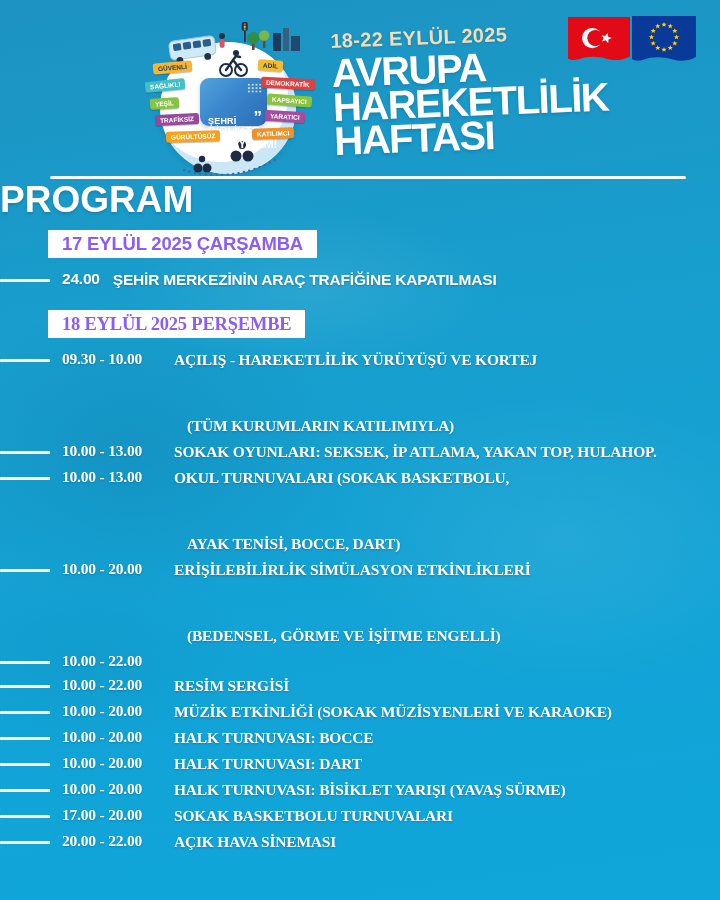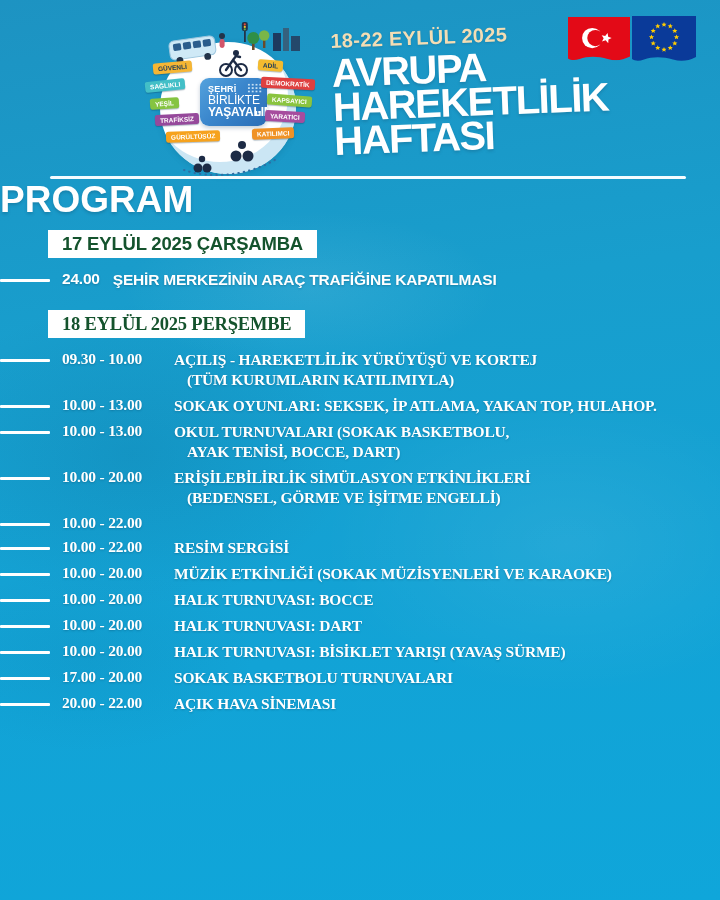--- a/index.html
+++ b/index.html
@@ -24,21 +24,21 @@
   .globe { position:absolute; left:20px; top:16px; width:136px; height:132px;
            background:#fff; border-radius:50%;
            box-shadow:inset -8px -12px 0 rgba(185,222,240,0.75), 0 2px 6px rgba(10,70,100,0.18); }
   .deco-top { position:absolute; left:16px; top:-6px; width:152px; height:62px; }
   .deco-bottom { position:absolute; left:36px; top:104px; width:110px; height:52px; }
 
   .quote-box { position:absolute; left:60px; top:52px; width:67px; height:48px; box-sizing:border-box;
     background:linear-gradient(135deg,#54a2dd 0%, #3a86cc 45%, #2a6db6 100%);
     border-radius:9px; padding:6px 0 0 8px; color:#fff;
     box-shadow:0 2px 4px rgba(20,60,100,0.25); }
-  .qb-l1 { font-size:9px;   font-weight:bold; letter-spacing:0.2px; line-height:10px; }
+  .qb-l1 { font-size:9px;   font-weight:bold; letter-spacing:0.2px; line-height:10px;margin-top:32px; }
   .qb-l2 { font-size:12px;  font-weight:normal; letter-spacing:-0.2px; line-height:13px; }
   .qb-l3 { font-size:12px; font-weight:bold; letter-spacing:-0.2px; line-height:11px; }
   .qb-quote { position:absolute; right:5px; bottom:-2px; font-size:17px; font-weight:bold; color:#fff; }
   .qb-dots { position:absolute; right:5px; top:5px; width:15px; height:10px;
     background-image:radial-gradient(rgba(205,228,245,0.95) 1px, transparent 1.2px);
     background-size:3.8px 3.4px; }
 
   .lbl { position:absolute; font-size:6.5px; font-weight:bold; white-space:nowrap;
          padding:2px 5px; border-radius:2.5px; box-shadow:0 1px 1px rgba(10,50,80,0.3); }
   
@@ -64,32 +64,32 @@
   .flag { display:block; }
 
   .divider { position:absolute; left:50px; top:176px; width:636px; height:2.5px;
              background:#f4fcff; border-radius:2px; }
 
   
   .program { position:absolute; left:0; top:182px; width:720px; }
   .program-title { color:#fff; font-size:37px; font-weight:bold; line-height:36px;
                    margin:0 0 12px 0; letter-spacing:0; text-shadow:0 2px 3px rgba(15,75,105,0.3); }
   .day + .day { margin-top:20px;font-family:Liberation Serif, serif; }
-  .day-label { display:inline-block; margin-left:48px; margin-bottom:12px; background:#ffffff; color:#14532d;
+  .day-label { display:inline-block; margin-left:48px; margin-bottom:12px; background:#ffffff; color:#8b5cf6;
                font-size:18.5px; font-weight:bold; line-height:28px; padding:0 14px; letter-spacing:-0.2px; }
   .event { position:relative; padding-left:62px; margin-bottom:6px; color:#fff; font-weight:bold;
            font-size:15.5px; letter-spacing:-0.2px; text-shadow:0 1px 2px rgba(10,70,100,0.35); }
   .event::before { content:""; position:absolute; left:0; top:9px; width:50px; height:2.5px;
                    background:#fff; border-radius:1px; }
   .event-row { display:flex; }
   .time { flex:0 0 auto; width:112px; }
   .time.single { width:auto; margin-right:13px; }
   .lines { flex:1 1 auto; }
   .line { line-height:20px; }
-  .line + .line { padding-left:13px; }
+  .line + .line { padding-left:13px;margin-top:46px; }
 </style>
 </head>
 <body>
 
 <div class="poster">
   <div class="bg-blob bg-a"></div>
   <div class="bg-blob bg-b"></div>
   <div class="bg-blob bg-c"></div>
   <div class="bg-blob bg-d"></div>
 

